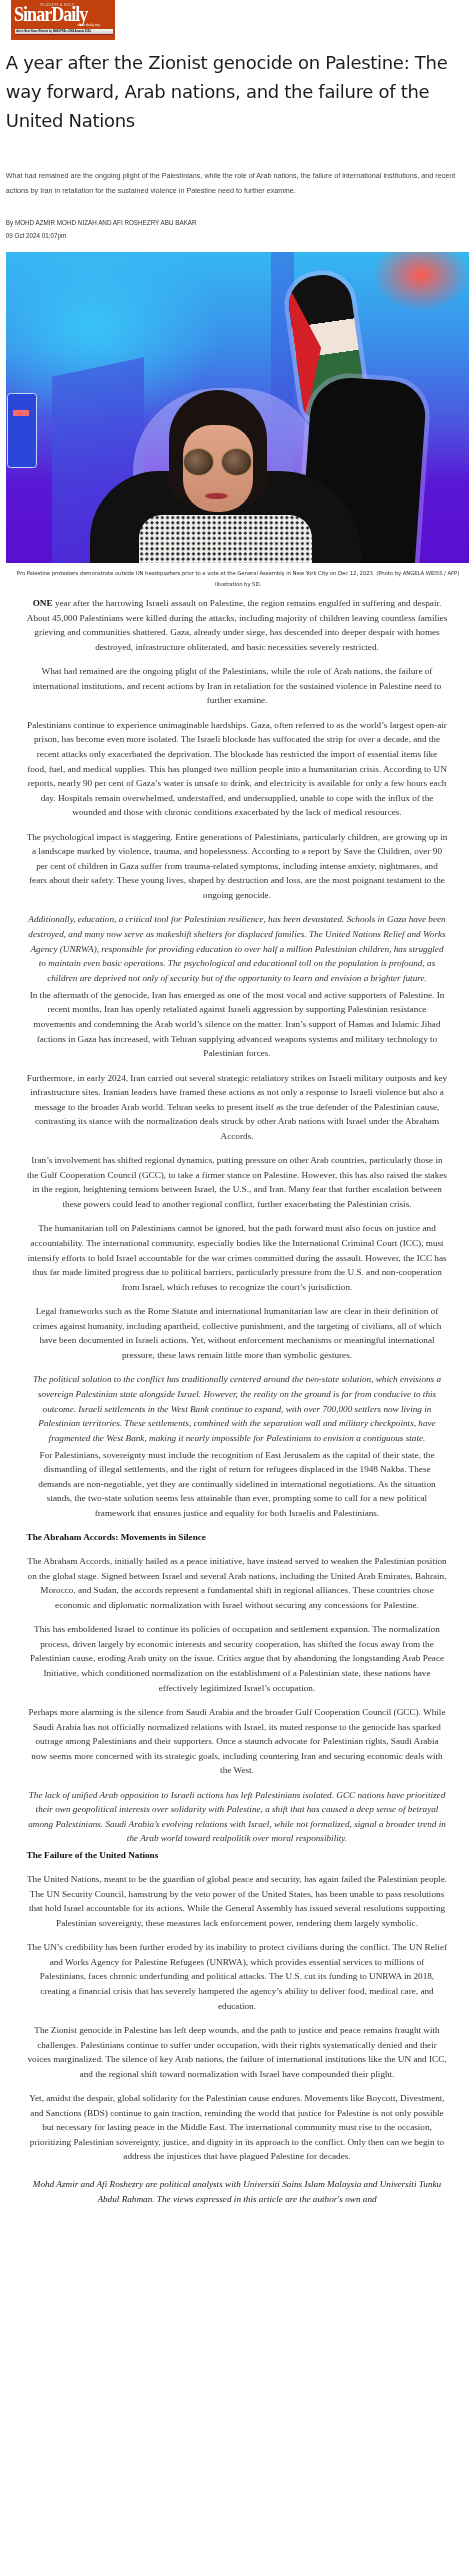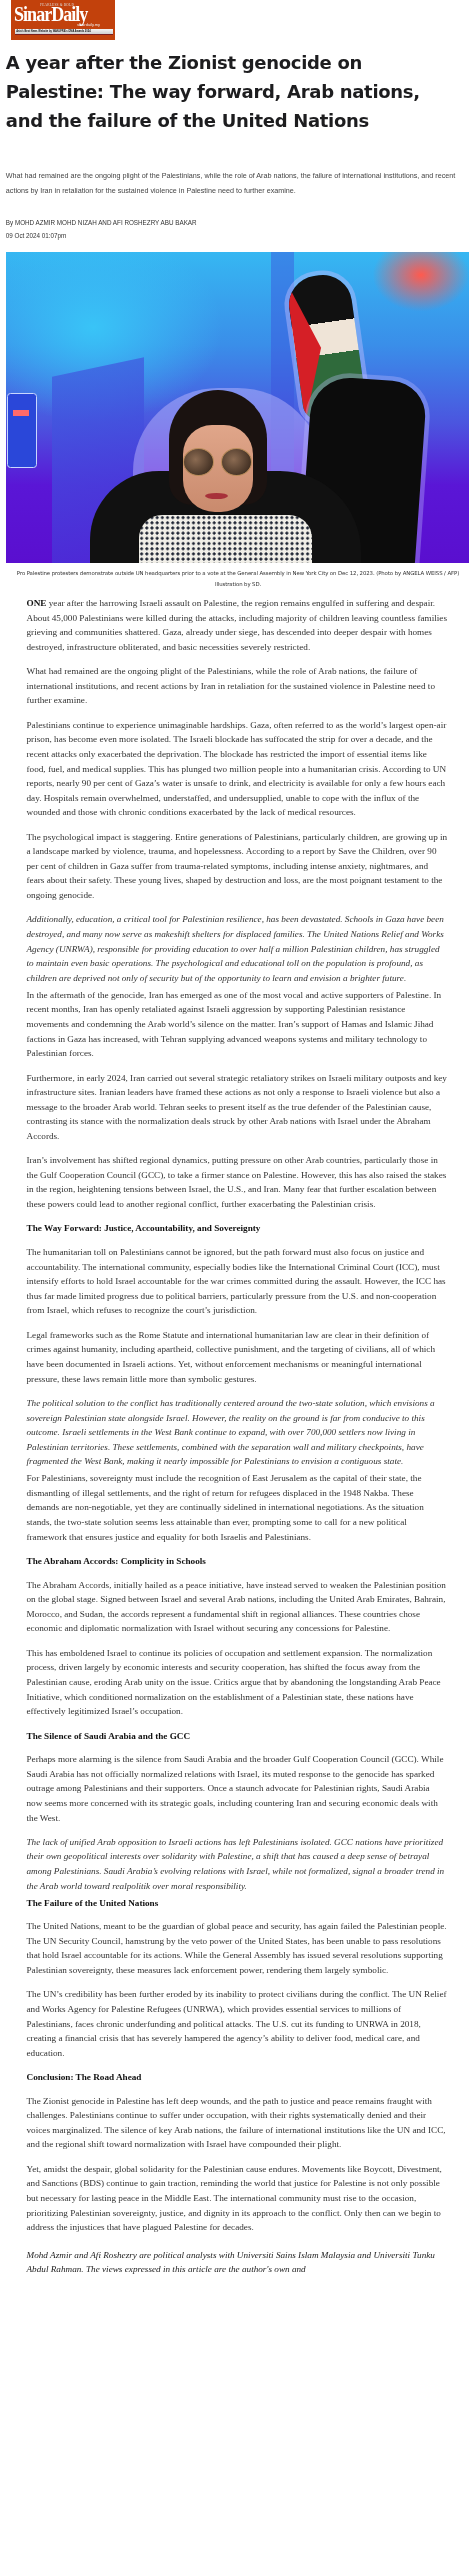--- a/index.html
+++ b/index.html
@@ -28,21 +28,21 @@
   .logo .ribbon {
     position: absolute; left: 3.5px; top: 29px; width: 98px; height: 6.3px;
     background: linear-gradient(#f4f4f4, #cfcfcf); border-bottom: 1.2px solid #7a1e1e;
     font-size: 2.6px; color: #111; font-weight: bold; line-height: 6.3px; padding-left: 1.7px;
     white-space: nowrap; overflow: hidden;
   }
 
   
   .title {
     position: absolute; left: 5.8px; top: 48px; width: 456px;
-    font-family: "DejaVu Sans", sans-serif; font-weight: bold;
+    font-family: "DejaVu Sans", sans-serif; font-weight: normal;
     font-size: 18px; line-height: 29px; color: #1d1d1f; letter-spacing: -0.3px;
   }
 
   .standfirst {
     position: absolute; left: 5.8px; top: 168px; width: 465px;
     font-family: "Liberation Sans", sans-serif; font-size: 7.2px; line-height: 15px; color: #444;
   }
   .byline {
     position: absolute; left: 5.8px; top: 219px; font-size: 6.3px; color: #333;
   }
@@ -97,21 +97,21 @@
     position: absolute; left: 11.5px; top: 568px; width: 453px; text-align: center;
     font-family: "DejaVu Sans", sans-serif; font-size: 5.4px; line-height: 11px; color: #333;
     letter-spacing: -0.1px;
   }
 
   
   .article {
     position: absolute; left: 26.5px; top: 596px; width: 421px;
     font-family: "Liberation Serif", serif; font-size: 9.2px; line-height: 14.6px; color: #333;
   }
-  .article p { margin-bottom: 9.8px; }
+  .article p { margin-bottom: 9.8px; text-align: center; }
   .article h3 { font-family: "Liberation Serif", serif; font-weight: bold; font-size: 9.2px; line-height: 14.4px; color: #111; margin: 1.2px 0 9.2px 0; }
   .article p.lead-tight { margin-bottom: 2.3px; font-style: italic; }
   .article b.lead { font-weight: bold; color: #111; }
   .article p.footnote { font-style: italic; color: #222; margin-top: 13px; }
 </style>
 </head>
 <body>
 
 <div class="page" style="height:2576px;">
 
@@ -149,34 +149,31 @@
 
   <div class="article" id="article-body">
       <p><b class="lead">ONE</b><span> year after the harrowing Israeli assault on Palestine, the region remains engulfed in suffering and despair. About 45,000 Palestinians were killed during the attacks, including majority of children leaving countless families grieving and communities shattered. Gaza, already under siege, has descended into deeper despair with homes destroyed, infrastructure obliterated, and basic necessities severely restricted.</span></p>
       <p>What had remained are the ongoing plight of the Palestinians, while the role of Arab nations, the failure of international institutions, and recent actions by Iran in retaliation for the sustained violence in Palestine need to further examine.</p>
       <p>Palestinians continue to experience unimaginable hardships. Gaza, often referred to as the world’s largest open-air prison, has become even more isolated. The Israeli blockade has suffocated the strip for over a decade, and the recent attacks only exacerbated the deprivation. The blockade has restricted the import of essential items like food, fuel, and medical supplies. This has plunged two million people into a humanitarian crisis. According to UN reports, nearly 90 per cent of Gaza’s water is unsafe to drink, and electricity is available for only a few hours each day. Hospitals remain overwhelmed, understaffed, and undersupplied, unable to cope with the influx of the wounded and those with chronic conditions exacerbated by the lack of medical resources.</p>
       <p>The psychological impact is staggering. Entire generations of Palestinians, particularly children, are growing up in a landscape marked by violence, trauma, and hopelessness. According to a report by Save the Children, over 90 per cent of children in Gaza suffer from trauma-related symptoms, including intense anxiety, nightmares, and fears about their safety. These young lives, shaped by destruction and loss, are the most poignant testament to the ongoing genocide.</p>
       <p class="lead-tight">Additionally, education, a critical tool for Palestinian resilience, has been devastated. Schools in Gaza have been destroyed, and many now serve as makeshift shelters for displaced families. The United Nations Relief and Works Agency (UNRWA), responsible for providing education to over half a million Palestinian children, has struggled to maintain even basic operations. The psychological and educational toll on the population is profound, as children are deprived not only of security but of the opportunity to learn and envision a brighter future.</p>
       <p>In the aftermath of the genocide, Iran has emerged as one of the most vocal and active supporters of Palestine. In recent months, Iran has openly retaliated against Israeli aggression by supporting Palestinian resistance movements and condemning the Arab world’s silence on the matter. Iran’s support of Hamas and Islamic Jihad factions in Gaza has increased, with Tehran supplying advanced weapons systems and military technology to Palestinian forces.</p>
       <p>Furthermore, in early 2024, Iran carried out several strategic retaliatory strikes on Israeli military outposts and key infrastructure sites. Iranian leaders have framed these actions as not only a response to Israeli violence but also a message to the broader Arab world. Tehran seeks to present itself as the true defender of the Palestinian cause, contrasting its stance with the normalization deals struck by other Arab nations with Israel under the Abraham Accords.</p>
       <p>Iran’s involvement has shifted regional dynamics, putting pressure on other Arab countries, particularly those in the Gulf Cooperation Council (GCC), to take a firmer stance on Palestine. However, this has also raised the stakes in the region, heightening tensions between Israel, the U.S., and Iran. Many fear that further escalation between these powers could lead to another regional conflict, further exacerbating the Palestinian crisis.</p>
-      <h3>The Way Forward: Justice, Accountability, and Sovereignty</h3>
       <p>The humanitarian toll on Palestinians cannot be ignored, but the path forward must also focus on justice and accountability. The international community, especially bodies like the International Criminal Court (ICC), must intensify efforts to hold Israel accountable for the war crimes committed during the assault. However, the ICC has thus far made limited progress due to political barriers, particularly pressure from the U.S. and non-cooperation from Israel, which refuses to recognize the court’s jurisdiction.</p>
       <p>Legal frameworks such as the Rome Statute and international humanitarian law are clear in their definition of crimes against humanity, including apartheid, collective punishment, and the targeting of civilians, all of which have been documented in Israeli actions. Yet, without enforcement mechanisms or meaningful international pressure, these laws remain little more than symbolic gestures.</p>
       <p class="lead-tight">The political solution to the conflict has traditionally centered around the two-state solution, which envisions a sovereign Palestinian state alongside Israel. However, the reality on the ground is far from conducive to this outcome. Israeli settlements in the West Bank continue to expand, with over 700,000 settlers now living in Palestinian territories. These settlements, combined with the separation wall and military checkpoints, have fragmented the West Bank, making it nearly impossible for Palestinians to envision a contiguous state.</p>
       <p>For Palestinians, sovereignty must include the recognition of East Jerusalem as the capital of their state, the dismantling of illegal settlements, and the right of return for refugees displaced in the 1948 Nakba. These demands are non-negotiable, yet they are continually sidelined in international negotiations. As the situation stands, the two-state solution seems less attainable than ever, prompting some to call for a new political framework that ensures justice and equality for both Israelis and Palestinians.</p>
-      <h3>The Abraham Accords: Complicity in Schools</h3>
+      <h3>The Abraham Accords: Movements in Silence</h3>
       <p>The Abraham Accords, initially hailed as a peace initiative, have instead served to weaken the Palestinian position on the global stage. Signed between Israel and several Arab nations, including the United Arab Emirates, Bahrain, Morocco, and Sudan, the accords represent a fundamental shift in regional alliances. These countries chose economic and diplomatic normalization with Israel without securing any concessions for Palestine.</p>
       <p>This has emboldened Israel to continue its policies of occupation and settlement expansion. The normalization process, driven largely by economic interests and security cooperation, has shifted the focus away from the Palestinian cause, eroding Arab unity on the issue. Critics argue that by abandoning the longstanding Arab Peace Initiative, which conditioned normalization on the establishment of a Palestinian state, these nations have effectively legitimized Israel’s occupation.</p>
-      <h3>The Silence of Saudi Arabia and the GCC</h3>
       <p>Perhaps more alarming is the silence from Saudi Arabia and the broader Gulf Cooperation Council (GCC). While Saudi Arabia has not officially normalized relations with Israel, its muted response to the genocide has sparked outrage among Palestinians and their supporters. Once a staunch advocate for Palestinian rights, Saudi Arabia now seems more concerned with its strategic goals, including countering Iran and securing economic deals with the West.</p>
       <p class="lead-tight">The lack of unified Arab opposition to Israeli actions has left Palestinians isolated. GCC nations have prioritized their own geopolitical interests over solidarity with Palestine, a shift that has caused a deep sense of betrayal among Palestinians. Saudi Arabia’s evolving relations with Israel, while not formalized, signal a broader trend in the Arab world toward realpolitik over moral responsibility.</p>
       <h3>The Failure of the United Nations</h3>
       <p>The United Nations, meant to be the guardian of global peace and security, has again failed the Palestinian people. The UN Security Council, hamstrung by the veto power of the United States, has been unable to pass resolutions that hold Israel accountable for its actions. While the General Assembly has issued several resolutions supporting Palestinian sovereignty, these measures lack enforcement power, rendering them largely symbolic.</p>
       <p>The UN’s credibility has been further eroded by its inability to protect civilians during the conflict. The UN Relief and Works Agency for Palestine Refugees (UNRWA), which provides essential services to millions of Palestinians, faces chronic underfunding and political attacks. The U.S. cut its funding to UNRWA in 2018, creating a financial crisis that has severely hampered the agency’s ability to deliver food, medical care, and education.</p>
-      <h3>Conclusion: The Road Ahead</h3>
       <p>The Zionist genocide in Palestine has left deep wounds, and the path to justice and peace remains fraught with challenges. Palestinians continue to suffer under occupation, with their rights systematically denied and their voices marginalized. The silence of key Arab nations, the failure of international institutions like the UN and ICC, and the regional shift toward normalization with Israel have compounded their plight.</p>
       <p>Yet, amidst the despair, global solidarity for the Palestinian cause endures. Movements like Boycott, Divestment, and Sanctions (BDS) continue to gain traction, reminding the world that justice for Palestine is not only possible but necessary for lasting peace in the Middle East. The international community must rise to the occasion, prioritizing Palestinian sovereignty, justice, and dignity in its approach to the conflict. Only then can we begin to address the injustices that have plagued Palestine for decades.</p>
       <p class="footnote">Mohd Azmir and Afi Roshezry are political analysts with Universiti Sains Islam Malaysia and Universiti Tunku Abdul Rahman. The views expressed in this article are the author's own and</p>
     </div>
 
 </div>
 
 
 </body></html>

